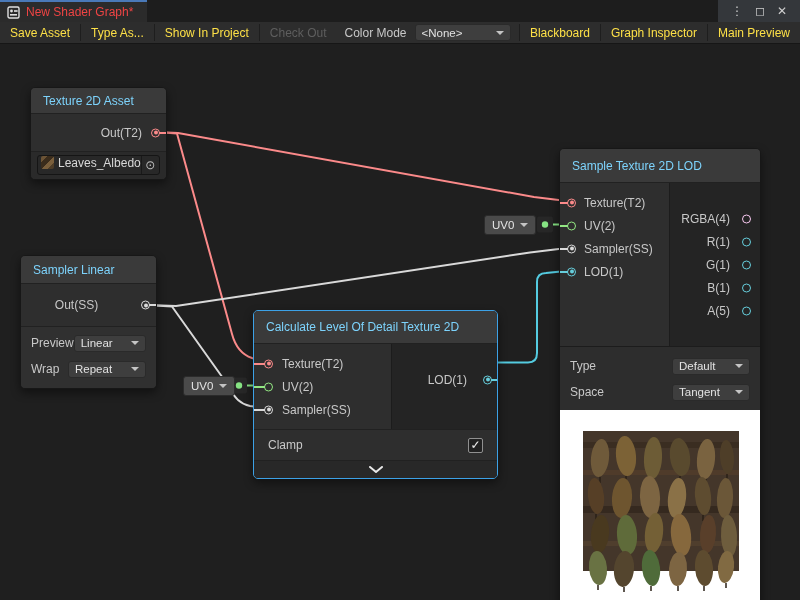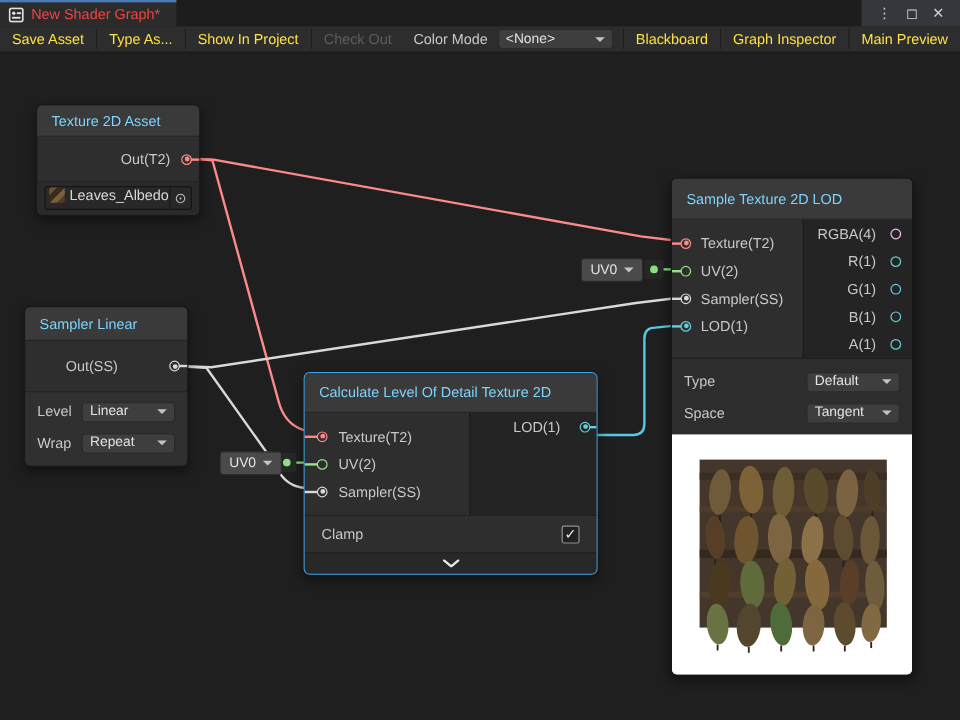--- a/index.html
+++ b/index.html
@@ -38,21 +38,21 @@
   #wires{position:absolute;inset:0;z-index:1;}
 
   
   .node{position:absolute;z-index:2;background:#2E2E2E;border:1px solid #171717;
         border-radius:5px;box-shadow:0 4px 10px rgba(0,0,0,.45);font-size:12px;}
   .node.selected{border:1.5px solid #3CA1E6;}
   .nhead{display:flex;align-items:center;padding:0 12px;background:#3A3A3A;
          border-bottom:1px solid #212121;border-radius:4px 4px 0 0;color:#7dd3fc;text-align:center;}
   .psec{display:flex;align-items:stretch;}
   .pin{flex:1;background:#2E2E2E;padding:8px 0;}
-  .pout{background:#242424;border-left:1px solid #1C1C1C;padding:0 0;}
+  .pout{background:#242424;border-left:1px solid #1C1C1C;padding:24px 0;}
   .nrow{position:relative;height:23px;display:flex;align-items:center;color:#C8C8C8;}
   .nrow .lbl-in{margin-left:28px;}
   .nrow.o{justify-content:flex-end;padding-right:30px;}
   .port{position:absolute;width:9px;height:9px;border:1.5px solid var(--pc);
         border-radius:50%;top:50%;transform:translateY(-50%);background:transparent;}
   .port.connected::after{content:"";position:absolute;left:50%;top:50%;width:4px;height:4px;
         margin:-2px 0 0 -2px;border-radius:50%;background:var(--pc);}
   .stub{position:absolute;height:2px;top:50%;transform:translateY(-50%);background:var(--pc);}
   .crow{display:flex;align-items:center;padding:0 10px;color:#C8C8C8;}
   .crow .dd{width:78px;margin-left:auto;}
@@ -164,21 +164,21 @@
 
   <div class="node" style="left:20px;top:255px;width:137px;">
     <div class="nhead" style="height:28px">Sampler Linear</div>
     <div class="nrow" style="height:42px;justify-content:center;padding-right:24px">
       <span>Out(SS)</span>
       <span class="stub" style="--pc:#D9D9D9;right:0;width:7px"></span>
       <span class="port connected" style="--pc:#D9D9D9;right:6px"></span>
     </div>
     <div style="background:#303030;border-top:1px solid #212121;border-radius:0 0 4px 4px;padding:3px 0 6px;">
       <div class="crow" style="height:26px">
-        <span>Level</span>
+        <span>Preview</span>
         <div class="dd">
           <span>Linear</span>
           <span class="arrow"></span>
         </div>
       </div>
       <div class="crow" style="height:26px">
         <span>Wrap</span>
         <div class="dd">
           <span>Repeat</span>
           <span class="arrow"></span>
@@ -262,21 +262,21 @@
         </div>
         <div class="nrow o">
           <span>G(1)</span>
           <span class="port" style="--pc:#66CEDC;right:9px"></span>
         </div>
         <div class="nrow o">
           <span>B(1)</span>
           <span class="port" style="--pc:#66CEDC;right:9px"></span>
         </div>
         <div class="nrow o">
-          <span>A(1)</span>
+          <span>A(5)</span>
           <span class="port" style="--pc:#66CEDC;right:9px"></span>
         </div>
       </div>
     </div>
     <div style="background:#2D2D2D;border-top:1px solid #1C1C1C;padding:6px 0 5px;">
       <div class="crow" style="height:26px">
         <span>Type</span>
         <div class="dd">
           <span>Default</span>
           <span class="arrow"></span>

